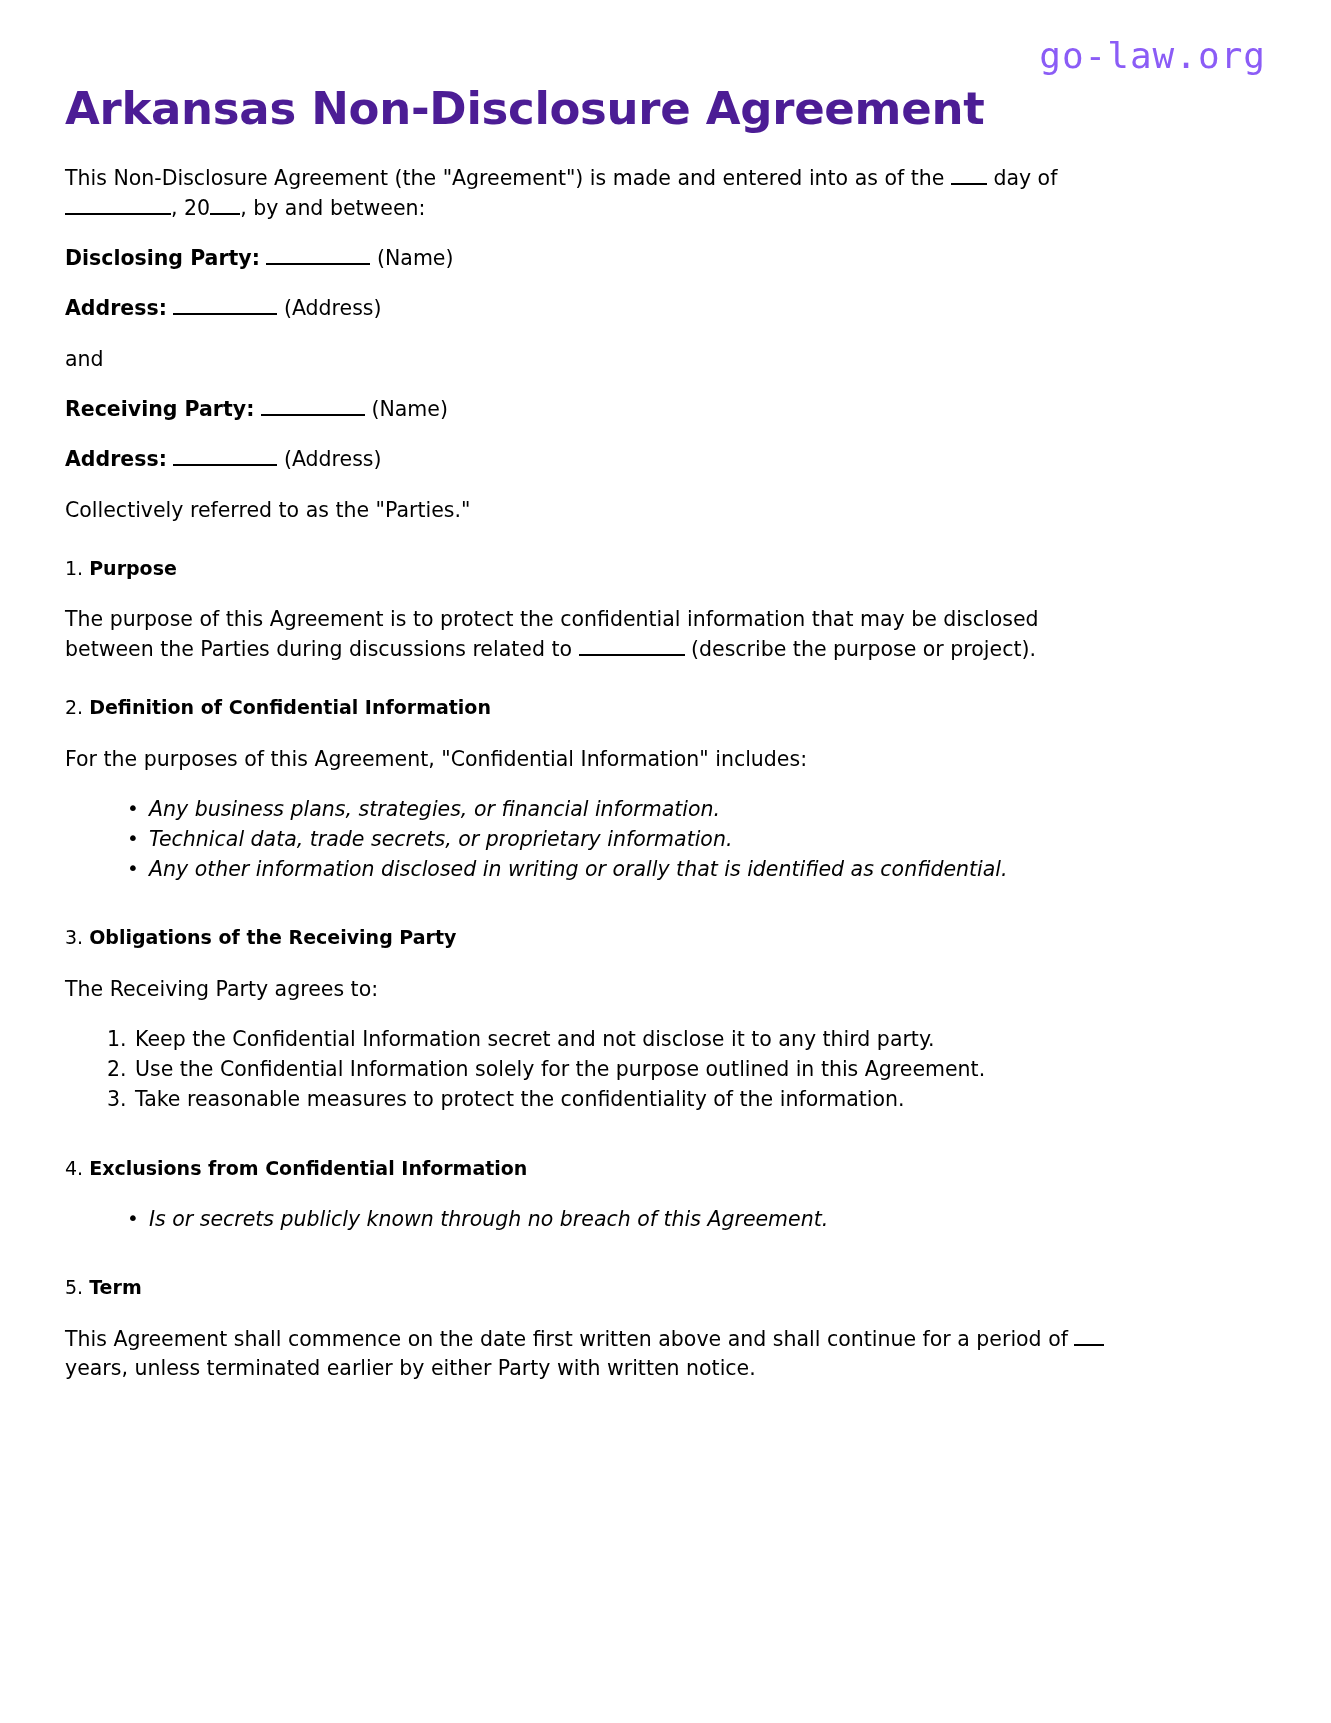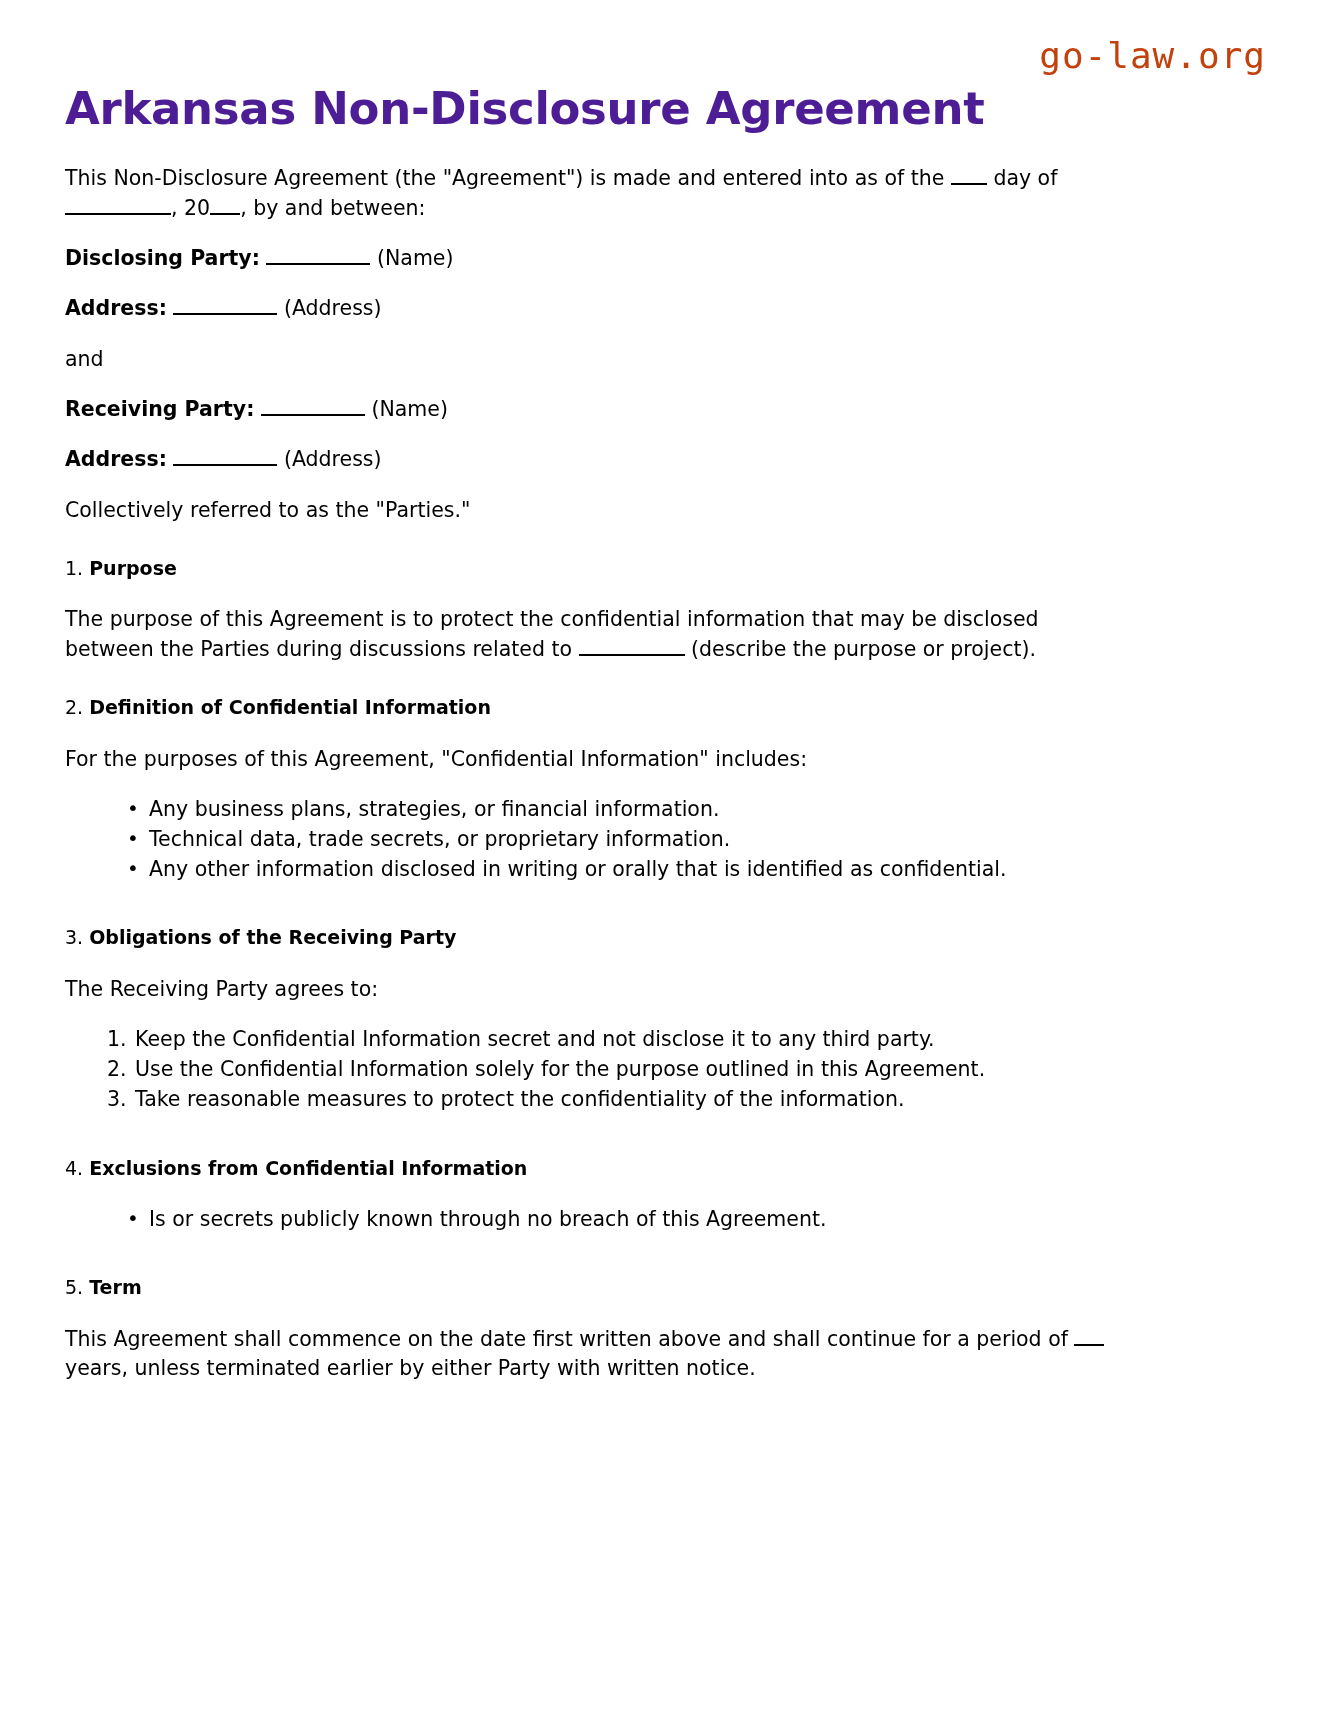--- a/index.html
+++ b/index.html
@@ -23,21 +23,21 @@
     padding: 0 65px 0 65px;
     background: #ffffff;
   }
   .brand {
     position: absolute;
     top: 38px;
     right: 65px;
     font-family: "DejaVu Sans Mono", "Liberation Mono", monospace;
     font-size: 36px;
     letter-spacing: 1px;
-    color: #c2410c;
+    color: #8b5cf6;
     line-height: 1;
     white-space: nowrap;
   }
   h1.doc-title {
     margin: 0;
     padding-top: 84px;
     font-size: 45px;
     font-weight: bold;
     line-height: 1.12;
     letter-spacing: -0.3px;
@@ -87,20 +87,21 @@
     margin: 0 0 0 0;
     padding: 0 0 0 62px;
     list-style: none;
     max-width: 1090px;
   }
   ul.bullets li {
     position: relative;
     padding-left: 22px;
     margin-bottom: 1px;
     line-height: 1.42;
+    font-style: italic;
   }
   ul.bullets li::before {
     content: "\2022";
     position: absolute;
     left: 0;
     top: -1px;
     font-size: 20px;
   }
   ol.numbers {
     margin: 0;

